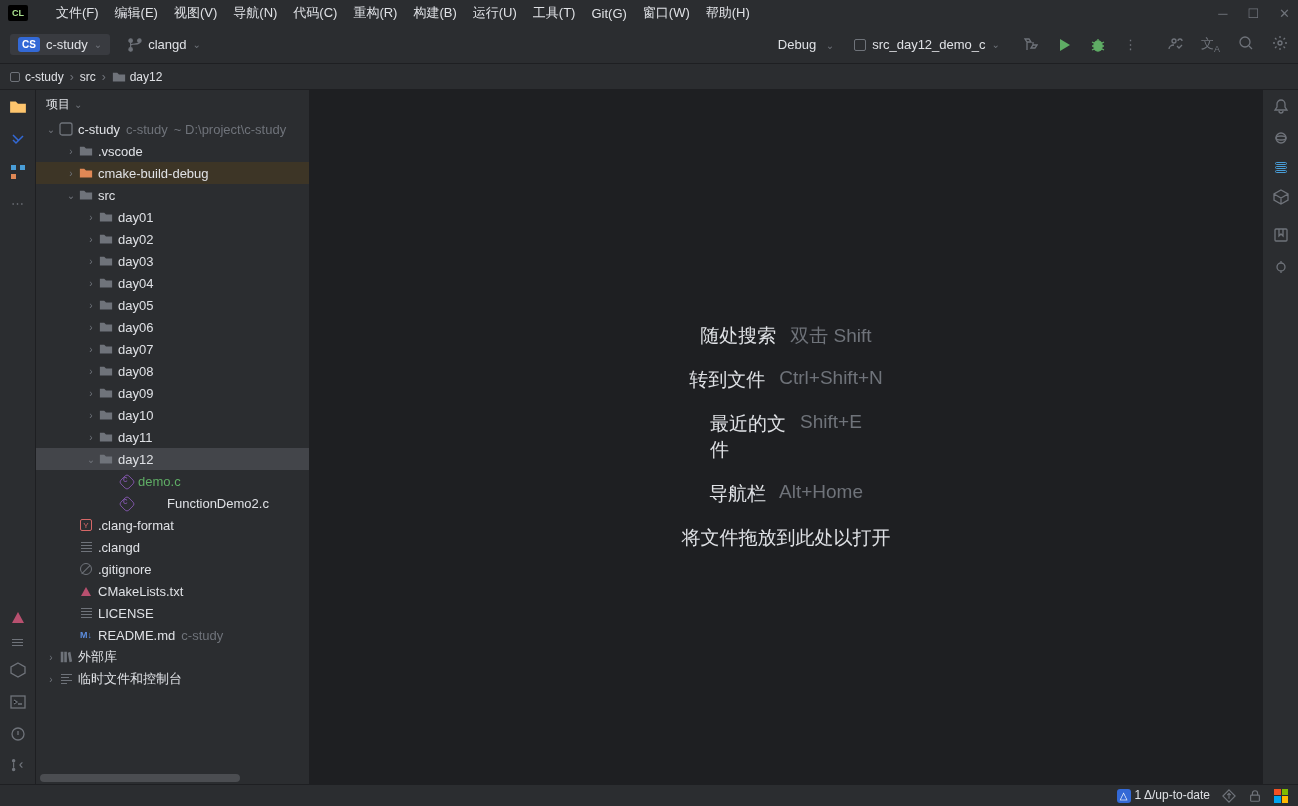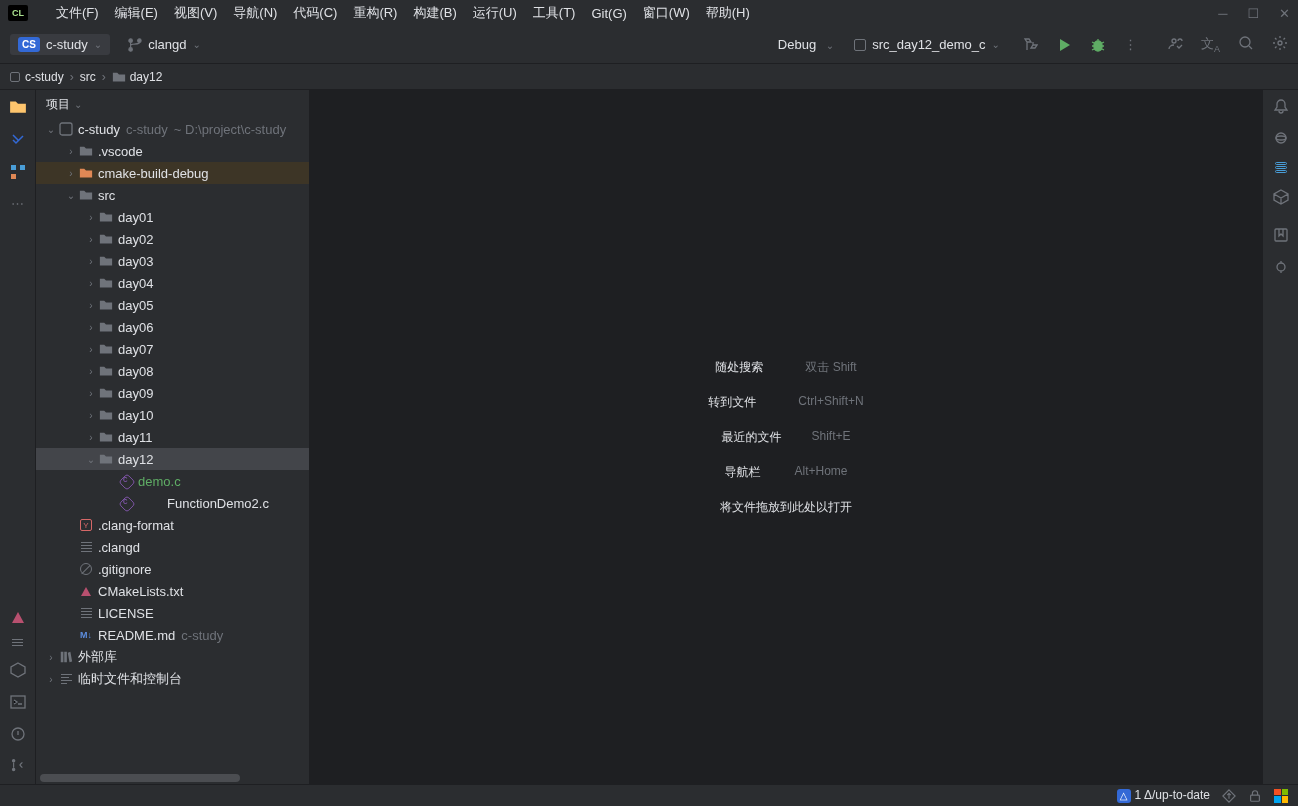--- a/index.html
+++ b/index.html
@@ -66,21 +66,21 @@
     .gitignore-ic::after{content:"";position:absolute;width:12px;height:1.3px;background:#6f737a;transform:rotate(-45deg);top:5px;left:-1px;}
     .lines-ic{display:flex;flex-direction:column;gap:1.5px;}
     .lines-ic span{width:11px;height:1.3px;background:#6f737a;}
     .lib-ic svg path{fill:#6f737a;}
     .scratch-ic{display:flex;flex-direction:column;gap:1.5px;align-items:flex-start;}
     .scratch-ic span{height:1.3px;background:#6f737a;}
     .sidepanel .scrollbar-h { height:10px; background:#2b2d30; }
     .sidepanel .scrollbar-h .thumb { width:200px; height:8px; background:#4b4d51; border-radius:4px; margin-left:4px;}
 
     .editor { flex: 1; background: #1e1f22; display: flex; flex-direction: column; align-items: center; justify-content: center; }
-    .welcome-row { display: flex; padding: 9px 0; font-size: 12px; }
+    .welcome-row { display: flex; padding: 9px 0; font-size: 19px; }
     .welcome-row .t1 { color: #dfe1e5; font-weight: 500; width: 90px; text-align: left; }
     .welcome-row .t2 { color: #6f737a; font-weight: 500; }
 
     .right-gutter { width: 36px; background: #2b2d30; border-left: 1px solid #1e1f22; display: flex; flex-direction: column; align-items: center; padding-top: 8px; gap: 16px; }
     .right-gutter .ric { cursor: pointer; color: #6f737a; }
     .db-ic { display:flex;flex-direction:column;gap:1px;}
     .db-ic span{width:12px;height:3px;border:1.3px solid #499dd7;border-radius:4px;}
 
     .statusbar { height: 22px; background: #2b2d30; display: flex; align-items: center; padding: 0 10px; border-top: 1px solid #1e1f22; font-size: 12px; }
     .statusbar .spacer { flex: 1; }

